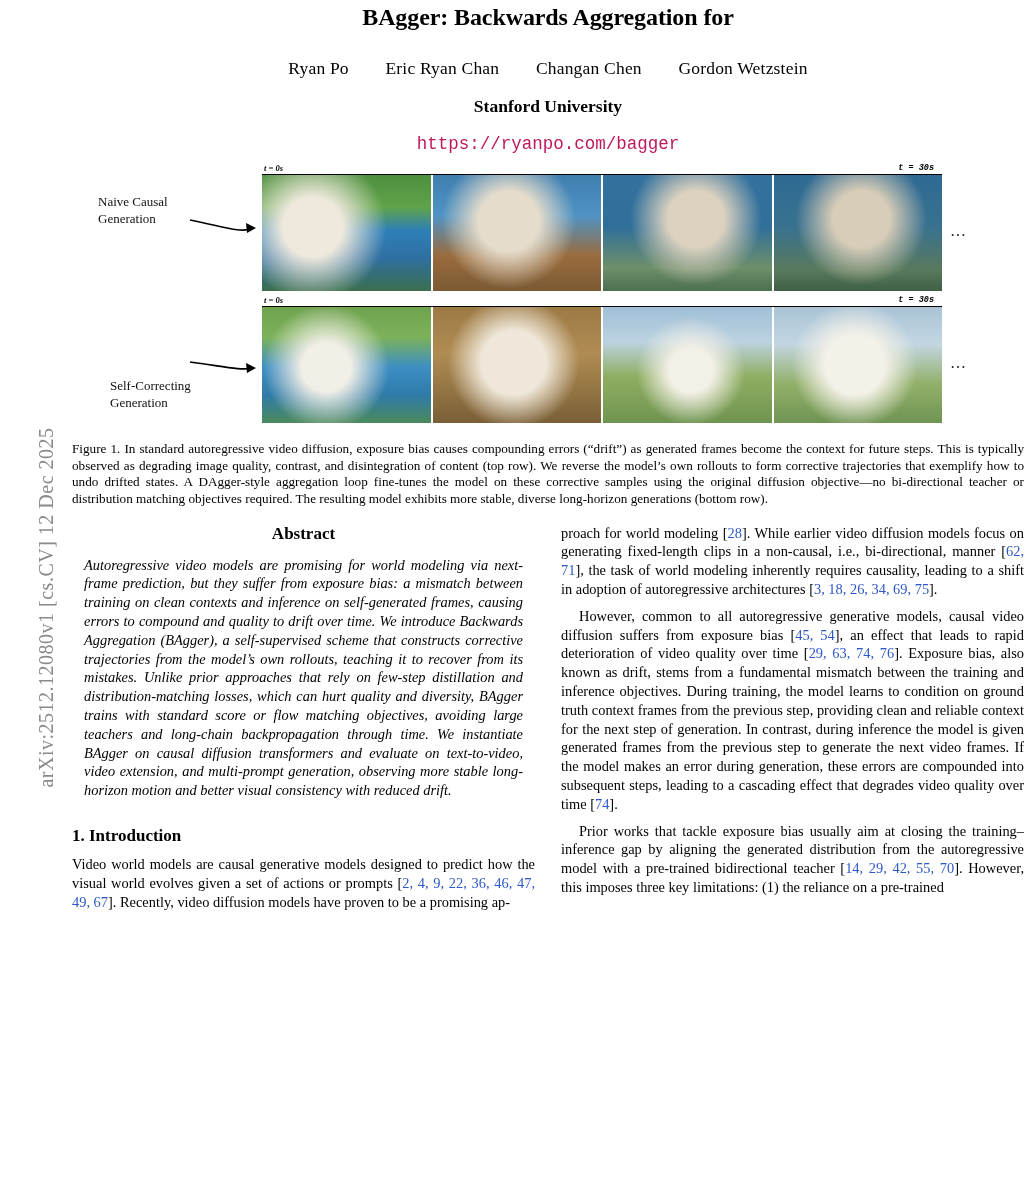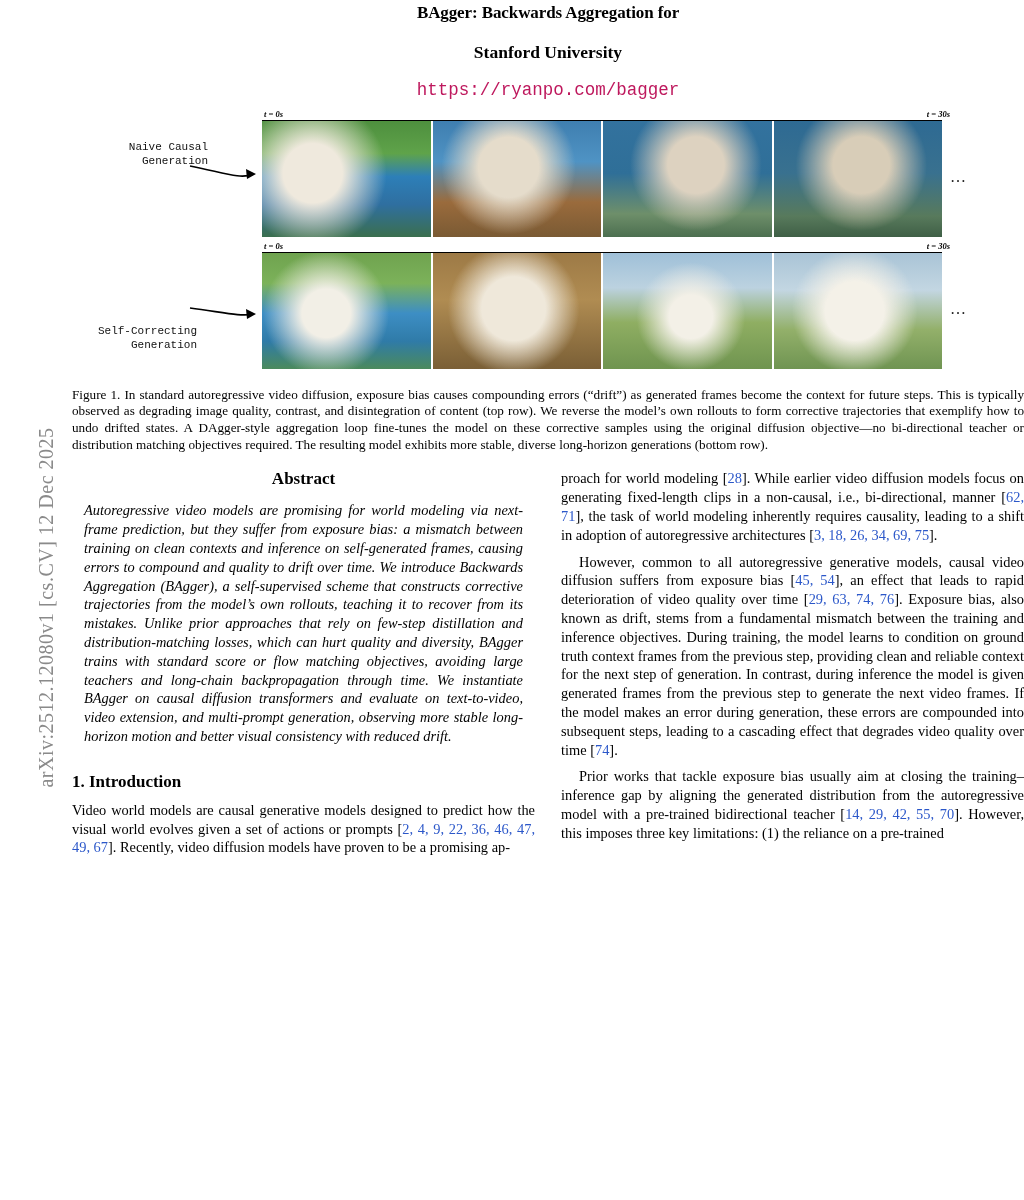--- a/index.html
+++ b/index.html
@@ -38,21 +38,21 @@
     left: 72px;
     top: 0;
     width: 952px;
     height: 1200px;
   }
 
   .title {
     margin: 0;
     padding-top: 2px;
     text-align: center;
-    font-size: 17px;
+    font-size: 24px;
     font-weight: bold;
     line-height: 1.33;
     letter-spacing: -0.1px;
   }
 
   .authors {
     margin-top: 24px;
     text-align: center;
     font-size: 17.5px;
     letter-spacing: 0.2px;
@@ -90,29 +90,28 @@
     background: #e8e8e8;
     font-size: 9.5px;
     font-style: italic;
     line-height: 1.35;
     text-align: center;
     color: #111;
   }
 
   .lbl {
     position: absolute;
-    font-size: 11px;
+    font-size: 13px;
     line-height: 1.3;
-    text-align: right;
+    text-align: left;
     color: #111;
     width: 110px;
-    font-family: Liberation Mono, monospace;
   }
   .lbl-naive { left: 26px; top: 28px; }
-  .lbl-self  { left: 15px; top: 212px; }
+  .lbl-self  { left: 38px; top: 212px; }
 
   .arrow-svg { position: absolute; left: 0; top: 0; width: 100%; height: 100%; pointer-events: none; }
 
   .strip {
     position: absolute;
     left: 190px;
     width: 680px;
     height: 118px;
     display: flex;
     gap: 2px;
@@ -125,21 +124,21 @@
   .frame { flex: 1 1 0; height: 116px; position: relative; overflow: hidden; }
 
   .tlabel {
     position: absolute;
     font-size: 8.5px;
     font-style: italic;
     font-weight: bold;
     color: #000;
   }
   .tlabel-l { left: 192px; }
-  .tlabel-r { right: 74px; }
+  .tlabel-r { right: 90px; font-family: Liberation Mono, monospace; }
   .t-top { top: -3px; }
   .t-bot { top: 129px; }
 
   .ellipsis {
     position: absolute;
     left: 878px;
     font-size: 16px;
     color: #222;
     letter-spacing: 1px;
   }
@@ -221,20 +220,26 @@
 <body>
 
 <div class="arxiv-stamp">arXiv:2512.12080v1  [cs.CV]  12 Dec 2025</div>
 
 <div class="page">
 
   <h1 class="title">
     <span>BAgger: Backwards Aggregation for</span><br>
   </h1>
 
+  <div class="authors">
+    <span>Ryan Po</span>
+    <span>Eric Ryan Chan</span>
+    <span>Changan Chen</span>
+    <span>Gordon Wetzstein</span>
+  </div>
 
   <div class="affiliation">Stanford University</div>
 
   <div class="weburl">https://ryanpo.com/bagger</div>
 
   <div class="figure">
 
     <div class="lbl lbl-naive">Naive Causal<br>Generation</div>
     <div class="lbl lbl-self">Self-Correcting<br>Generation</div>
 

